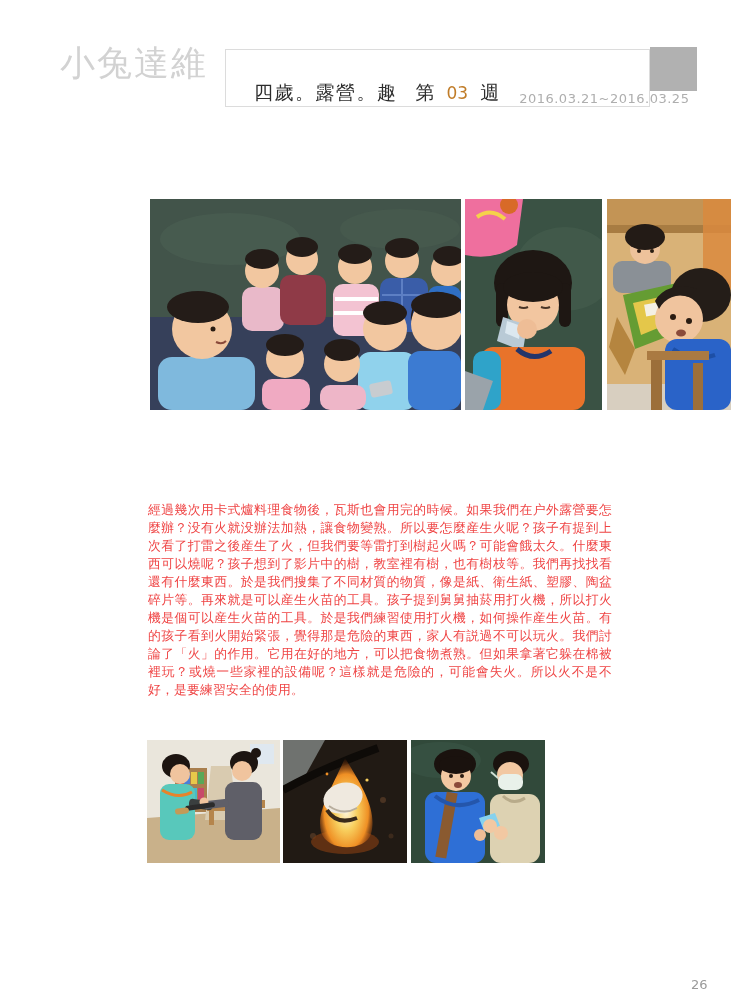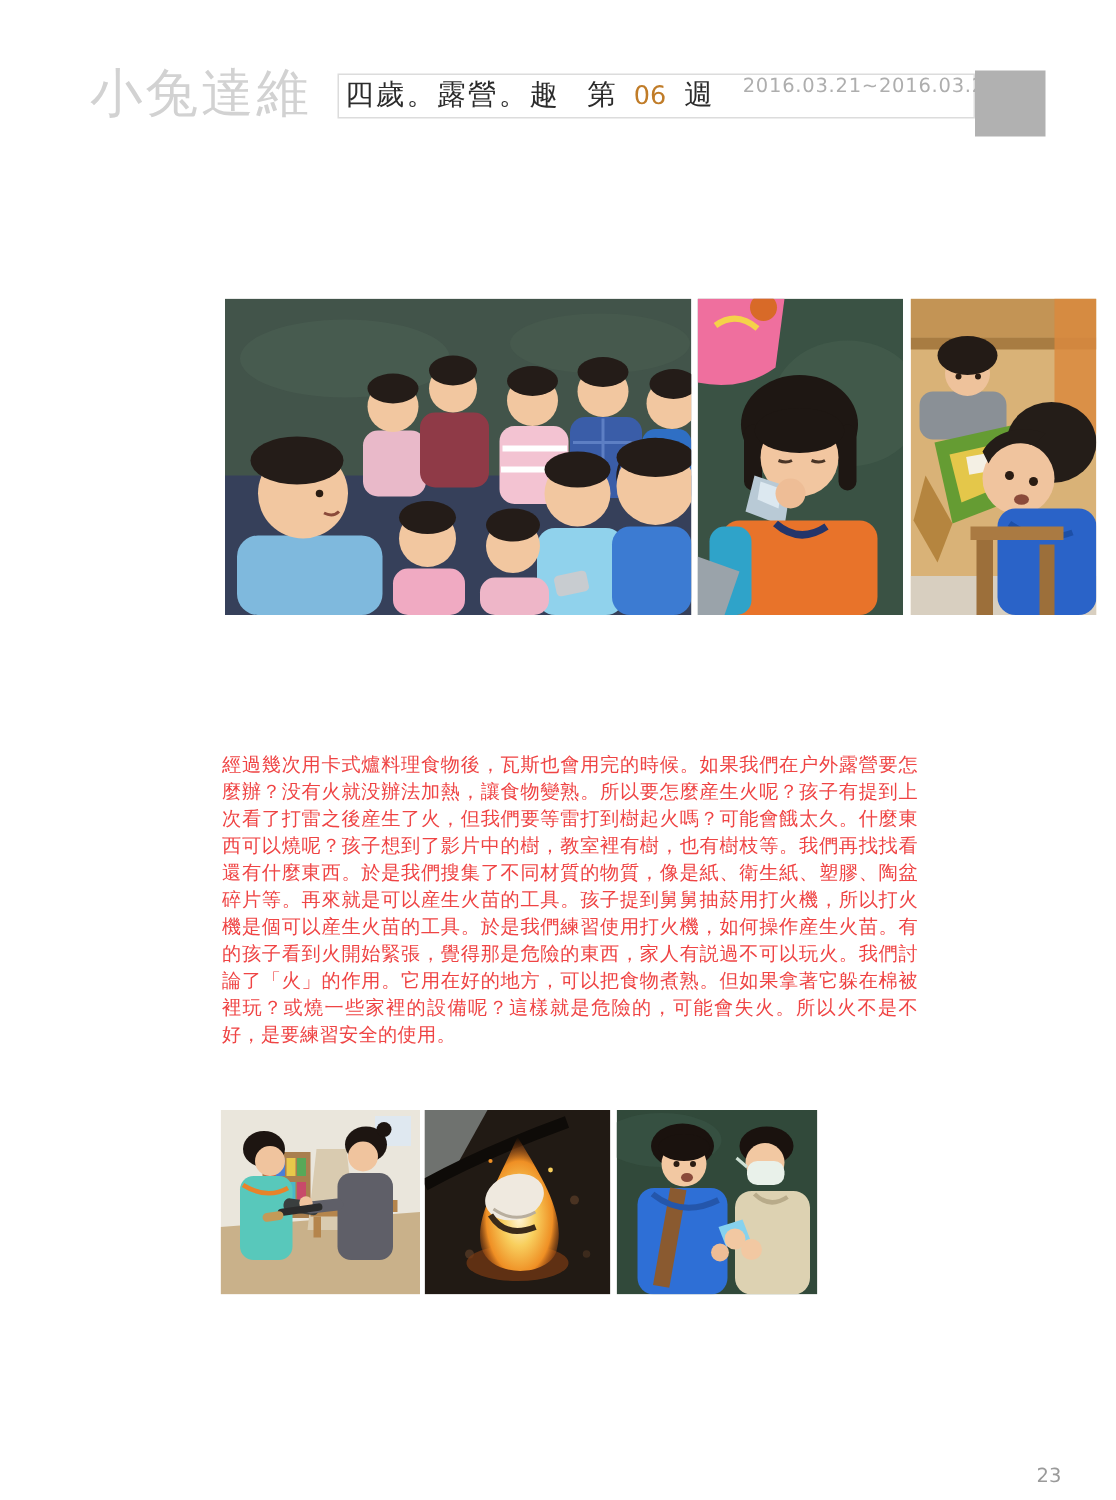--- a/index.html
+++ b/index.html
@@ -7,23 +7,23 @@
     position:relative;width:744px;height:1000px;background:#ffffff;
     font-family:"Liberation Sans",sans-serif;overflow:hidden;margin-top:27px;
   }
   
   .brand{
     position:absolute;left:60px;top:12px;height:48px;line-height:48px;
     font-family:"DejaVu Serif",serif;font-size:35px;letter-spacing:2px;
     color:#d2d2d2;font-weight:400;white-space:nowrap;
   }
   .header-box{
-    position:absolute;left:225px;top:22px;width:425px;height:30px;
+    position:absolute;left:225px;top:22px;width:425px;height:58px;
     box-sizing:border-box;border:1px solid #dcdcdc;background:#fff;
-    display:flex;align-items:flex-start;padding-left:4px;white-space:nowrap;
+    display:flex;align-items:flex-end;padding-left:28px;white-space:nowrap;
   }
   .class-title{font-size:19px;color:#2c2c2c;letter-spacing:1.5px;}
   .v-divider{width:1px;height:24px;background:#c9c9c9;margin:0 11px 0 7px;}
   .week{display:flex;align-items:baseline;font-size:19px;color:#2c2c2c;}
   .week .num{color:#c07c28;font-size:17px;margin:0 12px;font-family:"DejaVu Sans",sans-serif;}
   .week .suffix{margin-right:6px;}
   .date{margin-left:14px;font-size:13px;color:#aeaeae;letter-spacing:.5px;font-family:"DejaVu Sans",sans-serif;}
   .header-square{position:absolute;left:650px;top:20px;width:47px;height:44px;background:#b1b1b1;}
   
   .photo-row{position:absolute;display:flex;}
@@ -57,21 +57,21 @@
 
 <div class="page">
 
   <div class="brand">小兔達維</div>
 
   <div class="header-box">
     <span class="class-title">四歲。露營。趣</span>
     <span class="v-divider"></span>
     <span class="week">
       <span>第</span>
-      <span class="num">06</span>
+      <span class="num">03</span>
       <span class="suffix">週</span>
     </span>
     <span class="date">2016.03.21~2016.03.25</span>
   </div>
   <div class="header-square"></div>
 
   <div class="photo-row row-top">
 
     <div class="photo ph1" aria-label="children sitting in front of green chalkboard">
       <svg viewBox="0 0 311 211" xmlns="http://www.w3.org/2000/svg">
@@ -282,15 +282,15 @@
         <path d="M92,56 q10,10 22,2" stroke="#b8ab8a" stroke-width="3" fill="none"></path>
 
         <polygon points="68,78 84,73 89,86 73,91" fill="#86d2ee"></polygon>
         <circle cx="79" cy="86" r="7" fill="#f2c8a2"></circle>
         <circle cx="90" cy="93" r="7" fill="#f2c8a2"></circle>
         <circle cx="69" cy="95" r="6" fill="#eebd96"></circle>
       </svg>
     </div>
   </div>
 
-  <div class="page-number">23</div>
+  <div class="page-number">26</div>
 
 </div>
 
 </body></html>

